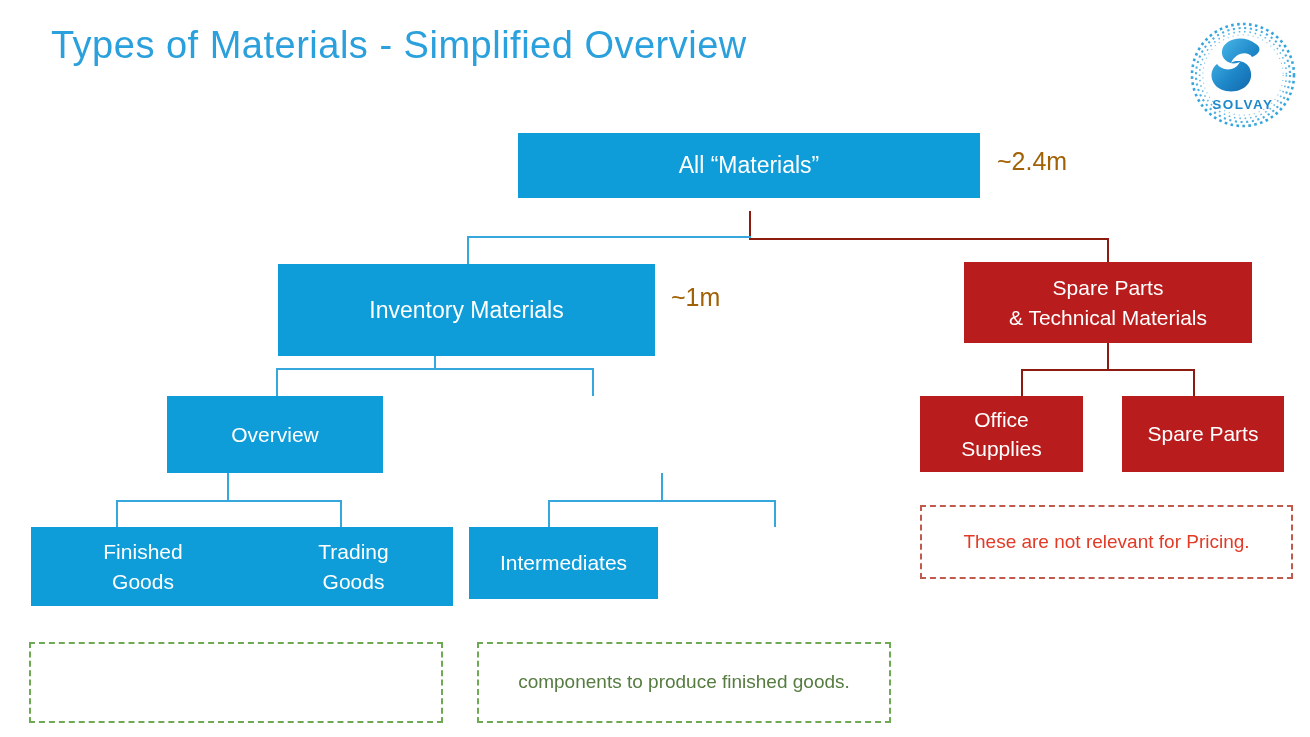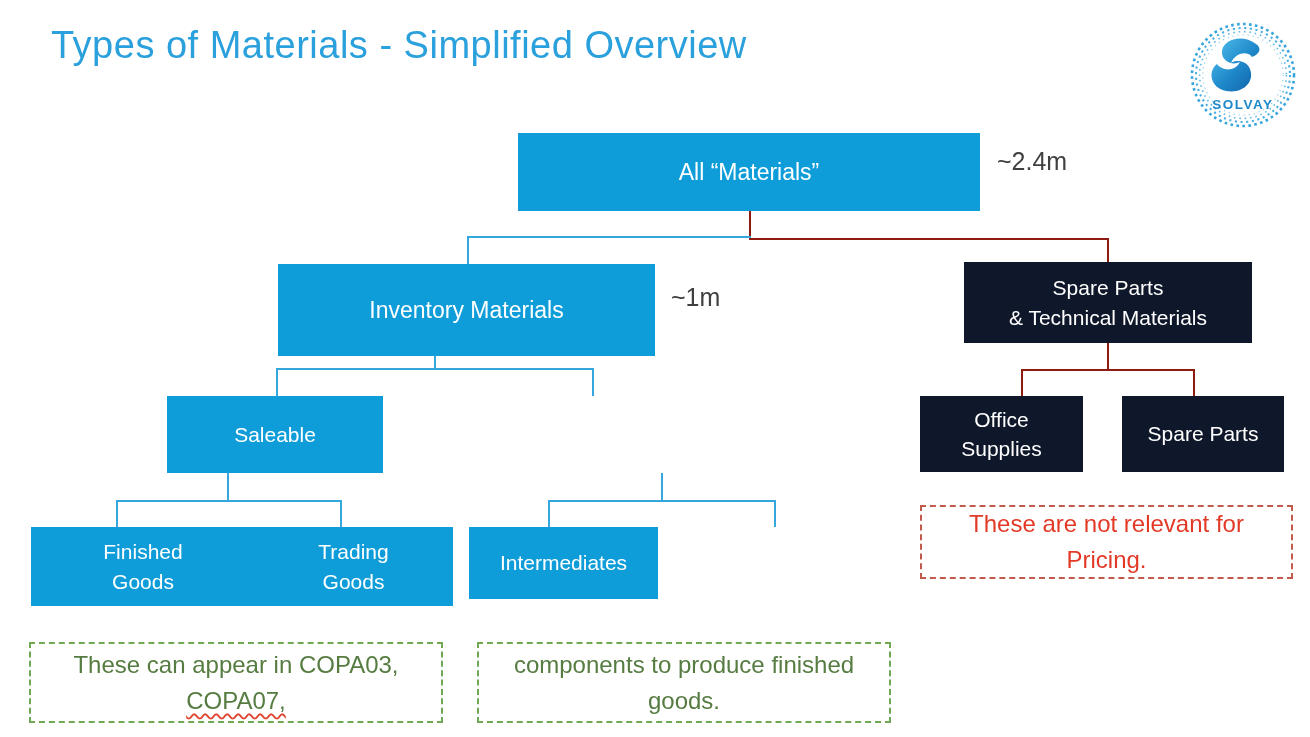--- a/index.html
+++ b/index.html
@@ -17,34 +17,34 @@
     color:#2aa0dc;
   }
   
   .node{
     position:absolute;
     display:flex;align-items:center;justify-content:center;
     color:#ffffff;text-align:center;
     font-size:21px;line-height:1.4;white-space:pre-line;
   }
   .node.blue{background:#0f9dd9;}
-  .node.red{background:#0f172a;}
+  .node.red{background:#b91c1c;}
   
   .line{position:absolute;}
   .line.bl{background:#35a7dc;}
   .line.rl{background:#8e1b10;}
   
   .count{
-    position:absolute;color:#404040;font-size:25px;
+    position:absolute;color:#a16207;font-size:25px;
   }
   
   .note{
     position:absolute;
     display:flex;flex-direction:column;align-items:center;justify-content:center;
-    text-align:center;font-size:24px;line-height:1.5;
+    text-align:center;font-size:19px;line-height:1.5;
     box-sizing:border-box;padding:6px 10px;
   }
   .note.red-note{border:2px dashed #c05a4c;color:#e23a26;}
   .note.green-note{border:2px dashed #6fa953;color:#567c41;}
   .squiggle{
     text-decoration:underline wavy #e0452f;
     text-decoration-thickness:1.5px;
     text-underline-offset:4px;
   }
   .logo{position:absolute;left:1172px;top:19px;width:112px;height:112px;}
@@ -101,37 +101,37 @@
   <div class="line bl" style="left:212px;top:473px;width:2px;height:27px;"></div>
   <div class="line bl" style="left:101px;top:500px;width:226px;height:2px;"></div>
   <div class="line bl" style="left:101px;top:500px;width:2px;height:27px;"></div>
   <div class="line bl" style="left:325px;top:500px;width:2px;height:27px;"></div>
 
   <div class="line bl" style="left:646px;top:473px;width:2px;height:27px;"></div>
   <div class="line bl" style="left:533px;top:500px;width:228px;height:2px;"></div>
   <div class="line bl" style="left:533px;top:500px;width:2px;height:27px;"></div>
   <div class="line bl" style="left:759px;top:500px;width:2px;height:27px;"></div>
 
-  <div class="node blue" style="left:503px;top:133px;width:462px;height:78px;font-size:23px;">
+  <div class="node blue" style="left:503px;top:133px;width:462px;height:65px;font-size:23px;">
     <span>All “Materials”</span>
   </div>
   <div class="count" style="left:982px;top:147px;">~2.4m</div>
 
   <div class="node blue" style="left:263px;top:264px;width:377px;height:92px;font-size:23px;">
     <span>Inventory Materials</span>
   </div>
   <div class="count" style="left:656px;top:283px;">~1m</div>
 
   <div class="node red" style="left:949px;top:262px;width:288px;height:81px;font-size:21px;">
     <span>Spare Parts
 &amp; Technical Materials</span>
   </div>
 
   <div class="node blue" style="left:152px;top:396px;width:216px;height:77px;">
-    <span>Saleable</span>
+    <span>Overview</span>
   </div>
 
 
   <div class="node red" style="left:905px;top:396px;width:163px;height:76px;">
     <span>Office
 Supplies</span>
   </div>
 
   <div class="node red" style="left:1107px;top:396px;width:162px;height:76px;">
     <span>Spare Parts</span>
@@ -150,22 +150,19 @@
   <div class="node blue" style="left:454px;top:527px;width:189px;height:72px;">
     <span>Intermediates</span>
   </div>
 
 
   <div class="note red-note" style="left:905px;top:505px;width:373px;height:74px;">
     <div>These are not relevant for Pricing.</div>
   </div>
 
   <div class="note green-note" style="left:14px;top:642px;width:414px;height:81px;">
-    <div>
-      <span>These can appear in COPA03, </span><span class="squiggle">COPA07,</span>
-    </div>
   </div>
 
   <div class="note green-note" style="left:462px;top:642px;width:414px;height:81px;">
     <div>components to produce finished goods.</div>
   </div>
 
 </div>
 
 </body></html>

